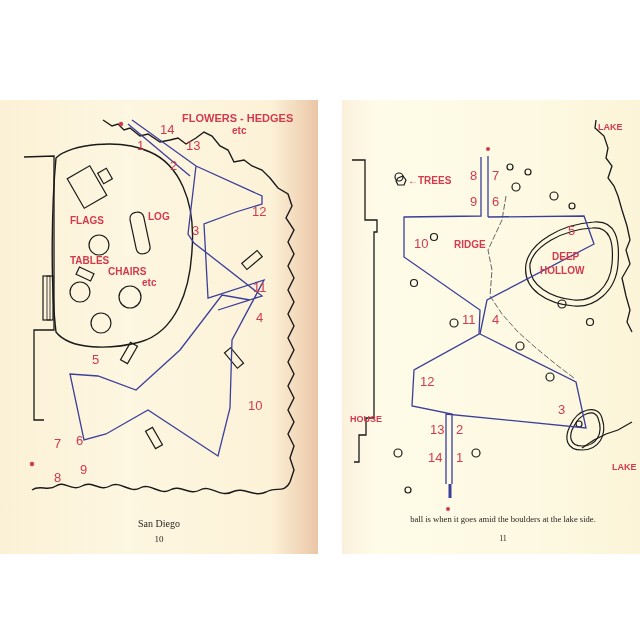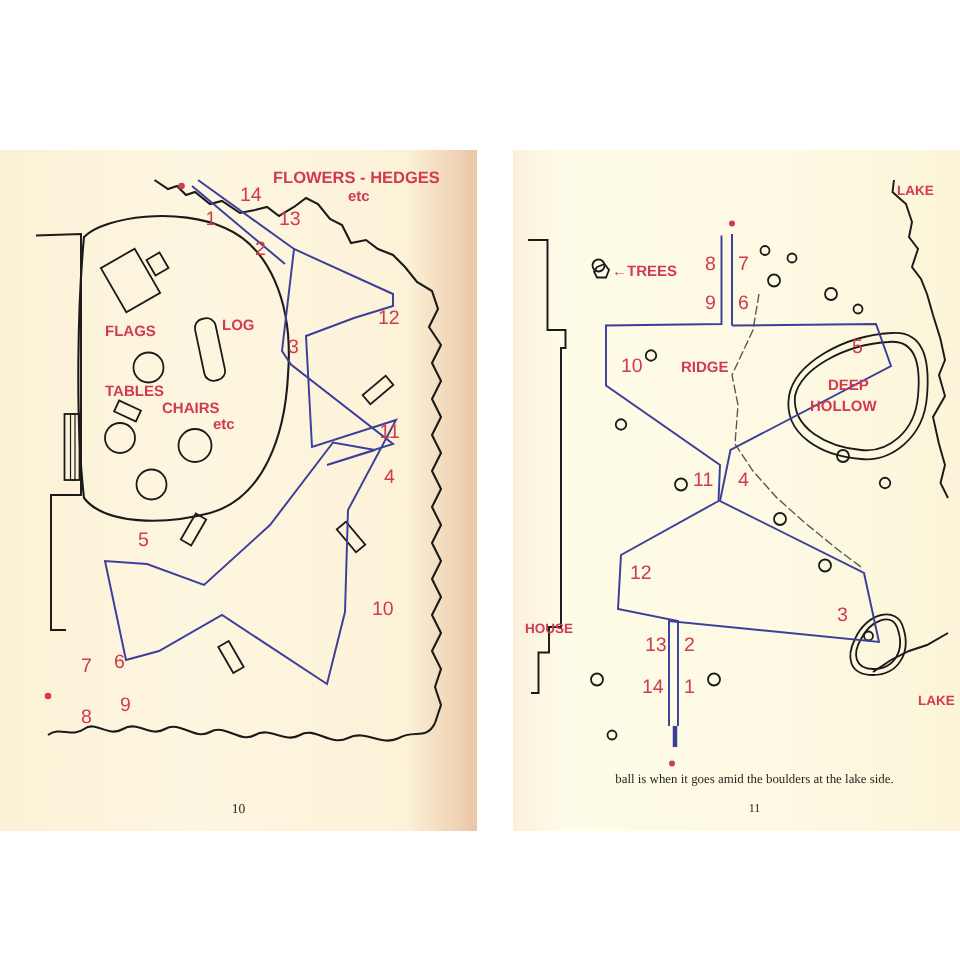--- a/index.html
+++ b/index.html
@@ -70,20 +70,21 @@
       <text class="num" x="76" y="345">6</text>
       <text class="num" x="54" y="348">7</text>
       <text class="num" x="54" y="382">8</text>
       <text class="num" x="80" y="374">9</text>
       <text class="num" x="248" y="310">10</text>
       <text class="num" x="253" y="192">11</text>
       <text class="num" x="252" y="116">12</text>
       <text class="num" x="186" y="50">13</text>
       <text class="num" x="160" y="34">14</text>
     </svg>
+    <div class="caption" style="left:0; width:318px; top:418px; font-size:10px;">San Diego</div>
     <div class="caption" style="left:0; width:318px; top:434px; font-size:9px;">10</div>
   </div>
 
   <div class="page page-right">
     <svg class="map" width="322" height="454" viewBox="0 0 322 454">
 
       <path d="M10,60 L23,60 L23,120 L35,120 L35,132 L32,132 L32,318 L24,318 L24,335 L17,335 L17,362 L12,362" fill="none" stroke="#1a1a1a" stroke-width="1.3"></path>
 
       <path d="M254,20 L253,28 L262,36 L266,48 L264,58 L270,66 L266,78 L272,86 L276,96 L280,110 L285,126 L288,140 L284,150 L288,164 L280,178 L284,196 L288,210 L285,222 L290,232" fill="none" stroke="#1a1a1a" stroke-width="1.3"></path>
       <path d="M240,348 L252,340 L264,334 L276,330 L290,322" fill="none" stroke="#1a1a1a" stroke-width="1.3"></path>

